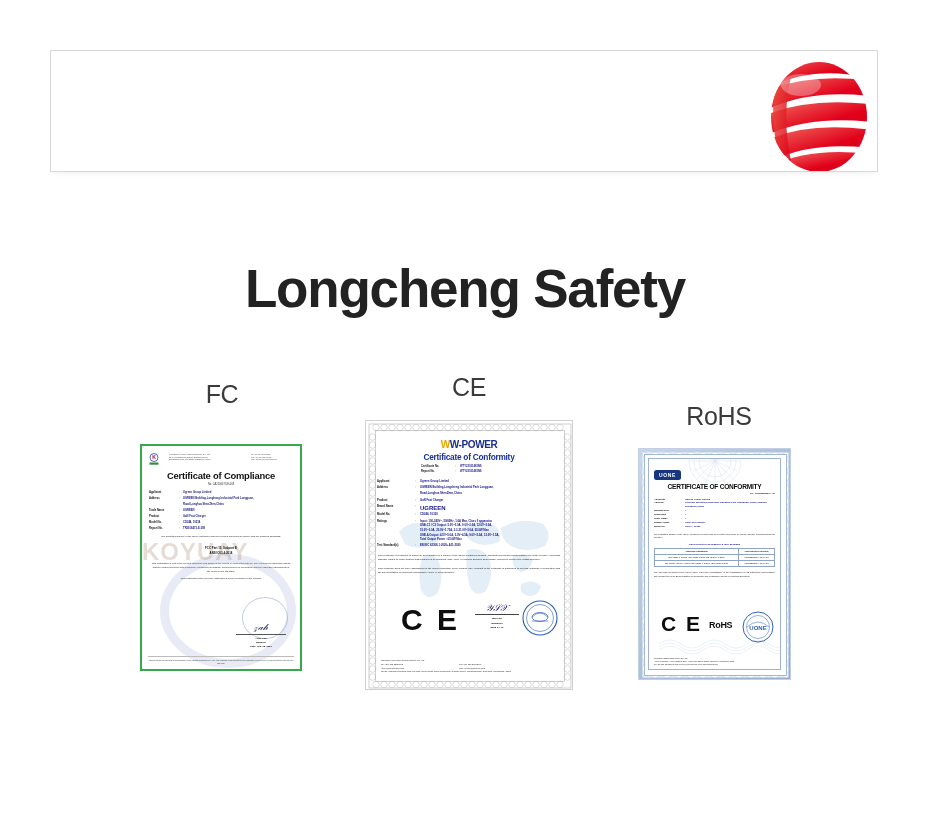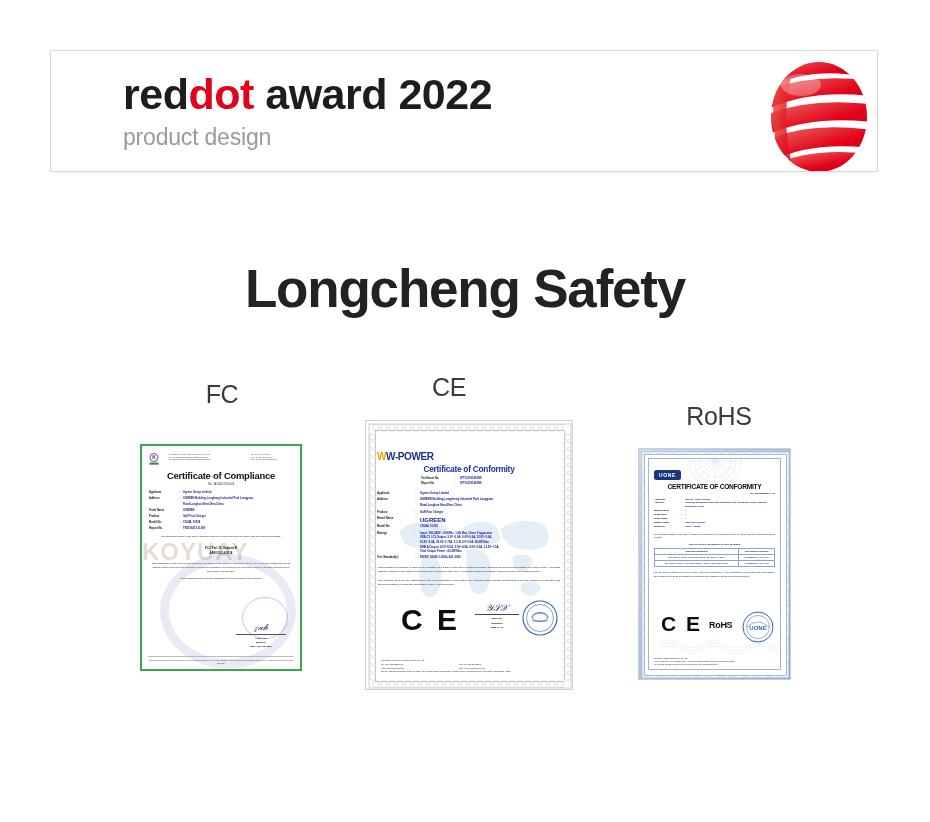--- a/index.html
+++ b/index.html
@@ -76,21 +76,21 @@
 
   
   .cert-label {
     position: absolute;
     font-size: 25px;
     color: #3a3a3a;
     text-align: center;
     letter-spacing: -0.3px;
   }
   #label-fc   { left: 141px; top: 380px; width: 162px; }
-  #label-ce   { left: 345px; top: 373px; width: 208px; }
+  #label-ce   { left: 365px; top: 373px; width: 208px; }
   #label-rohs { left: 638px; top: 402px; width: 162px; }
 
   
   .certificate {
     position: absolute;
     background: #ffffff;
     overflow: hidden;
     box-sizing: border-box;
   }
 
@@ -246,25 +246,26 @@
     overflow: hidden;
   }
   #cert-ce .worldmap {
     position: absolute;
     left: 4px; top: 70px;
     width: 178px; height: 110px;
     opacity: 0.40;
     pointer-events: none;
   }
   #cert-ce .wp-logo {
+    text-align: center;
     font-size: 10px;
     font-weight: bold;
     color: #1a2f8a;
     letter-spacing: -0.4px;
-    margin-top: 20px;
+    margin-top: 8px;
     line-height: 1;
     position: relative;
     z-index: 2;
   }
   #cert-ce .wp-logo .v { color: #e8a400; }
   #cert-ce .ce-title {
     text-align: center;
     font-size: 8.3px;
     font-weight: bold;
     color: #1831a0;
@@ -496,24 +497,20 @@
     height: 16px;
     opacity: 0.55;
     pointer-events: none;
     z-index: 1;
   }
 </style>
 </head>
 <body>
 
 <div id="reddot-banner">
-  <div id="reddot-text">
-    <div id="reddot-title"><span>red</span><span class="red">dot</span><span> award 2022</span></div>
-    <div id="reddot-sub">product design</div>
-  </div>
 
   <div id="reddot-logo">
     <svg width="118" height="118" viewBox="0 0 118 118" aria-hidden="true">
       <defs>
         <clipPath id="sphereClip">
           <ellipse cx="58" cy="60" rx="48" ry="55"></ellipse>
         </clipPath>
         <linearGradient id="gr1" x1="0" y1="0" x2="1" y2="1">
           <stop offset="0" stop-color="#f07a6a"></stop>
           <stop offset="0.55" stop-color="#e2001a"></stop>

